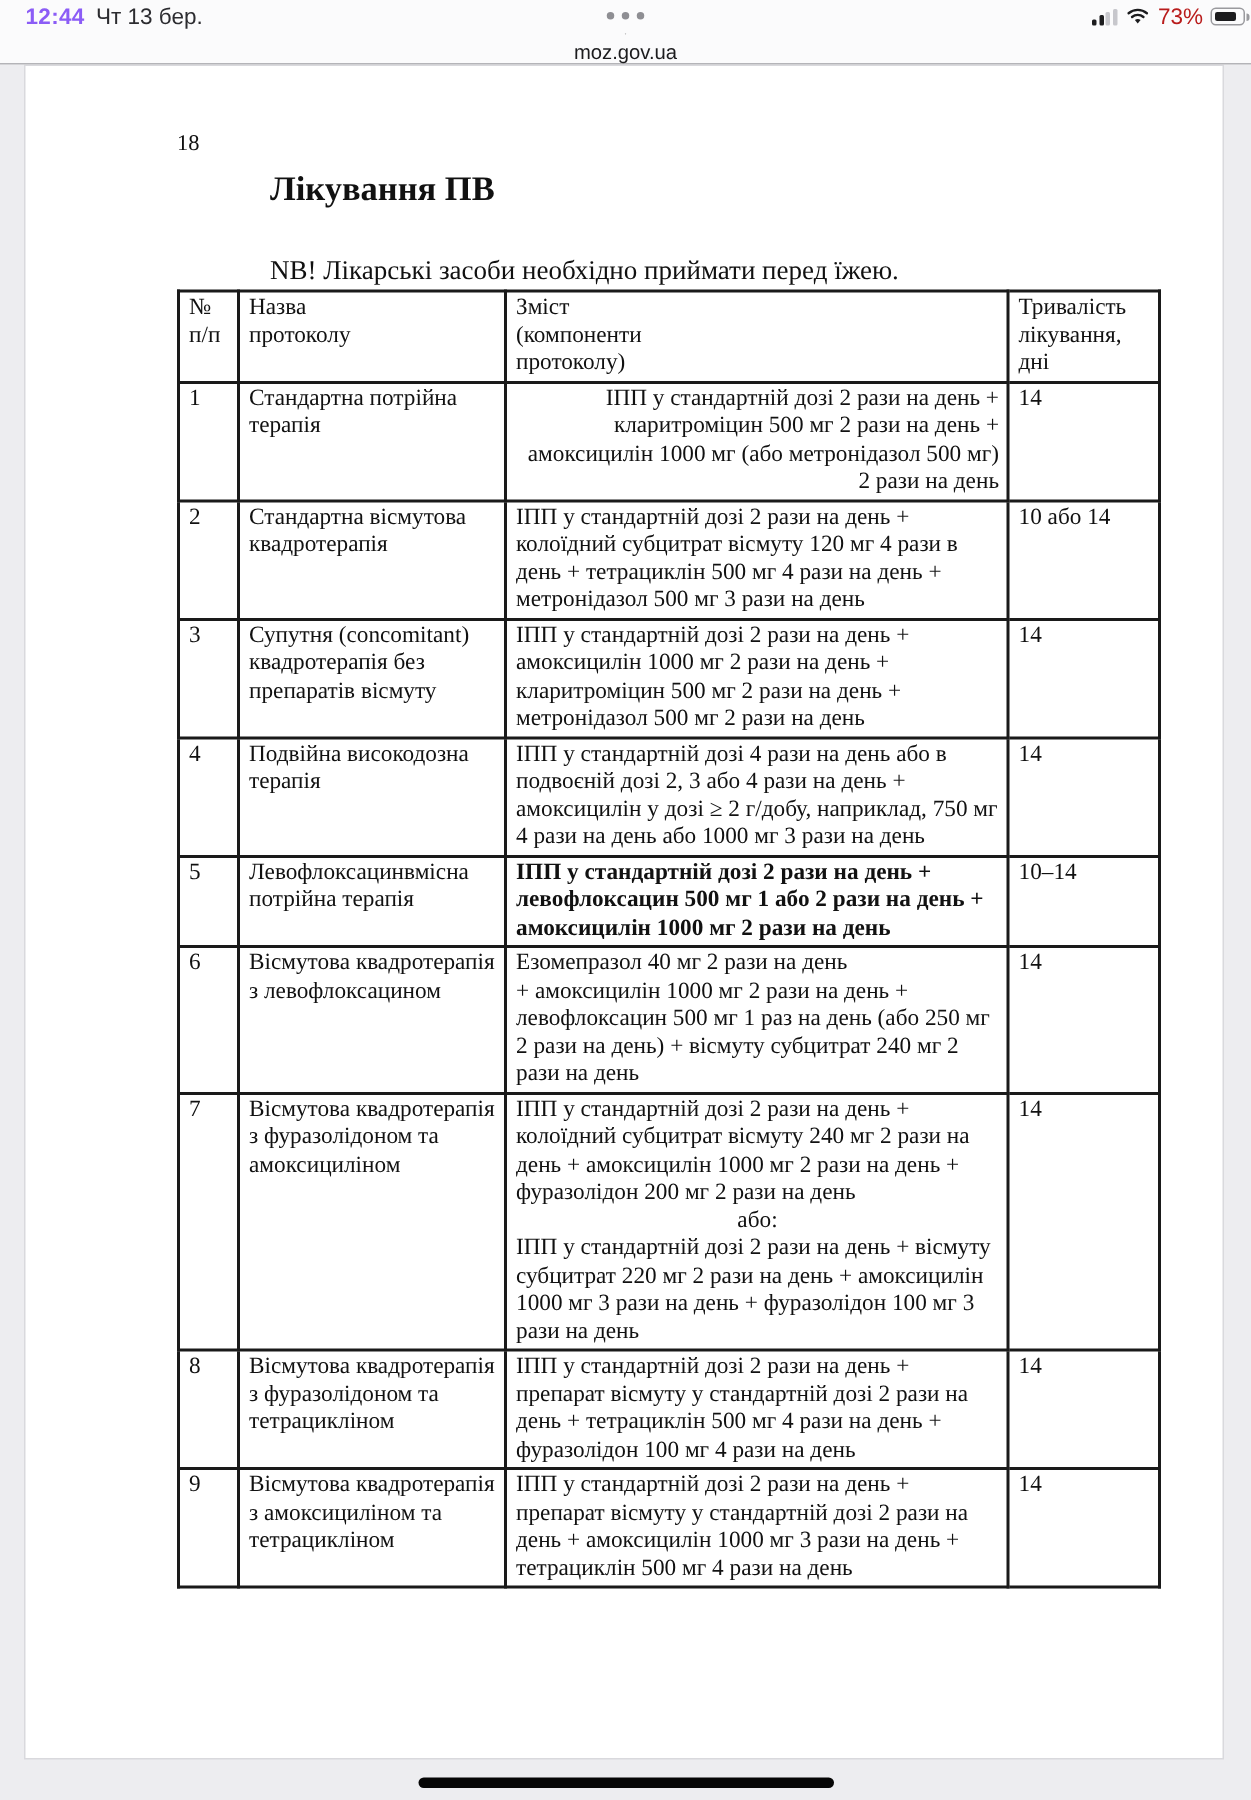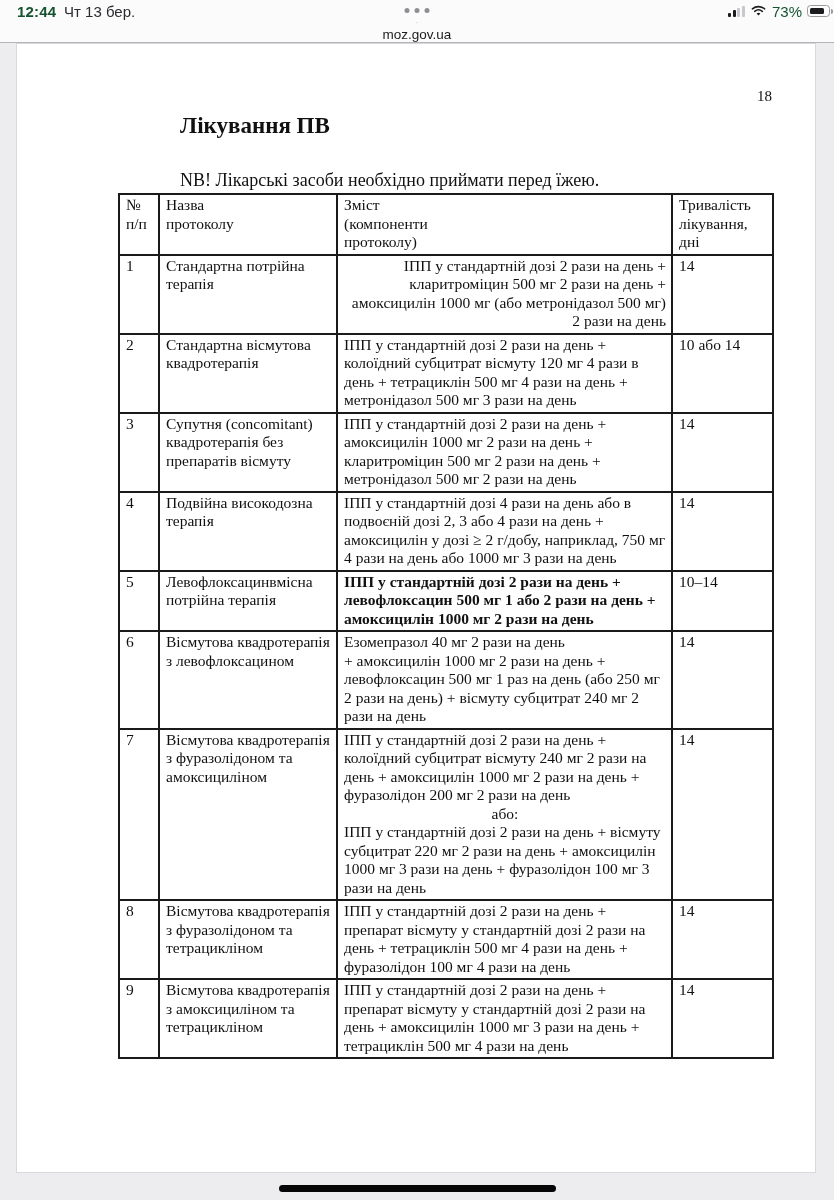--- a/index.html
+++ b/index.html
@@ -14,42 +14,42 @@
   
   .topbar {
     position:absolute; top:0; left:0; width:834px; height:43px;
     background:#fbfbfc;
     border-bottom:1px solid #b4b4b8;
     z-index:5;
   }
   .status-row { position:relative; height:22px; }
   .status-time {
     position:absolute; left:17px; top:3px;
-    font-size:15px; font-weight:700; letter-spacing:0.2px; color:#14532d;
+    font-size:15px; font-weight:700; letter-spacing:0.2px; color:#8b5cf6;
   }
   .status-date {
     position:absolute; left:64px; top:3px;
     font-size:15px; font-weight:400; color:#2c2c30;
   }
   .status-dots {
     position:absolute; left:50%; top:8px; transform:translateX(-50%);
     display:flex; gap:5px;
   }
   .status-dots i { width:5px; height:5px; border-radius:50%; background:#8e8e93; }
   .status-right {
     position:absolute; right:4px; top:3px; height:16px;
     display:flex; align-items:center; gap:5px;
   }
   .cell-bars { display:flex; align-items:flex-end; gap:1.5px; height:11px; }
   .cell-bars i { width:3px; border-radius:1px; background:#1c1c1e; }
   .cell-bars i:nth-child(1){height:4px;}
   .cell-bars i:nth-child(2){height:6.5px;}
   .cell-bars i:nth-child(3){height:9px; background:#c7c7cc;}
   .cell-bars i:nth-child(4){height:11px; background:#c7c7cc;}
-  .battery-pct { font-size:15px; font-weight:400; color:#14532d; }
+  .battery-pct { font-size:15px; font-weight:400; color:#b91c1c; }
   .battery {
     position:relative; width:23px; height:11.5px;
     border:1px solid #9a9a9e; border-radius:3.5px;
   }
   .battery .fill {
     position:absolute; left:1.5px; top:1.5px; bottom:1.5px;
     border-radius:1.5px; background:#1c1c1e;
   }
   .battery .nub {
     position:absolute; right:-3.5px; top:3px; width:2px; height:4.5px;
@@ -63,21 +63,21 @@
   
   .viewport { position:absolute; top:44px; left:0; width:834px; height:1156px; }
   .page {
     position:absolute; left:17px; top:0; width:798px; height:1128px;
     background:#ffffff;
     box-shadow:0 0 0 1px #d9d9dd;
     font-family:"Liberation Serif", serif;
     color:#111;
   }
   .doc-content { margin-left:101px; width:654px; }
-  .page-number { margin-top:44px; text-align:right; font-size:15px; }
+  .page-number { margin-top:44px; text-align:left; font-size:15px; }
   .doc-heading { margin-top:8px; padding-left:62px; font-size:23px; font-weight:700; }
   .doc-note { margin-top:31px; padding-left:62px; font-size:18px; }
   .doc-title {
     margin-top:23px; text-align:center;
     font-size:18px; font-weight:700; line-height:22px;
     border-bottom:2px solid #111; padding-bottom:2px;
   }
   table.protocols {
     margin-top:2px; width:654px;
     border-collapse:collapse; table-layout:fixed;

